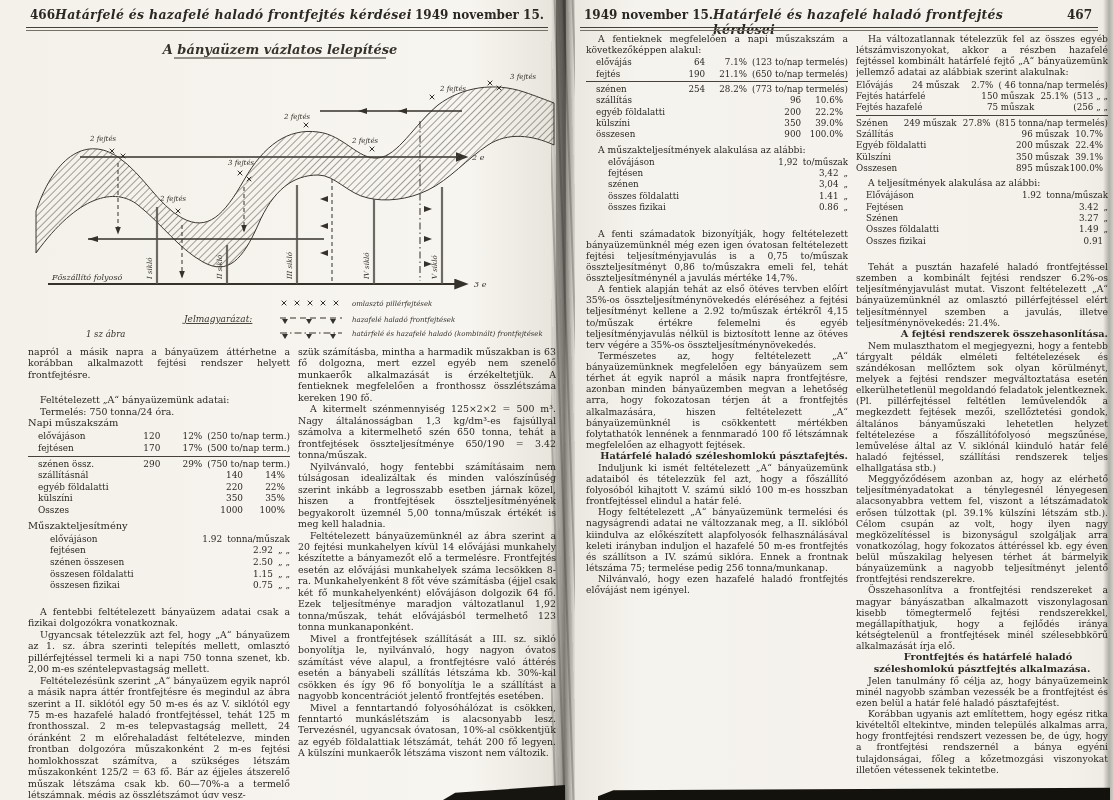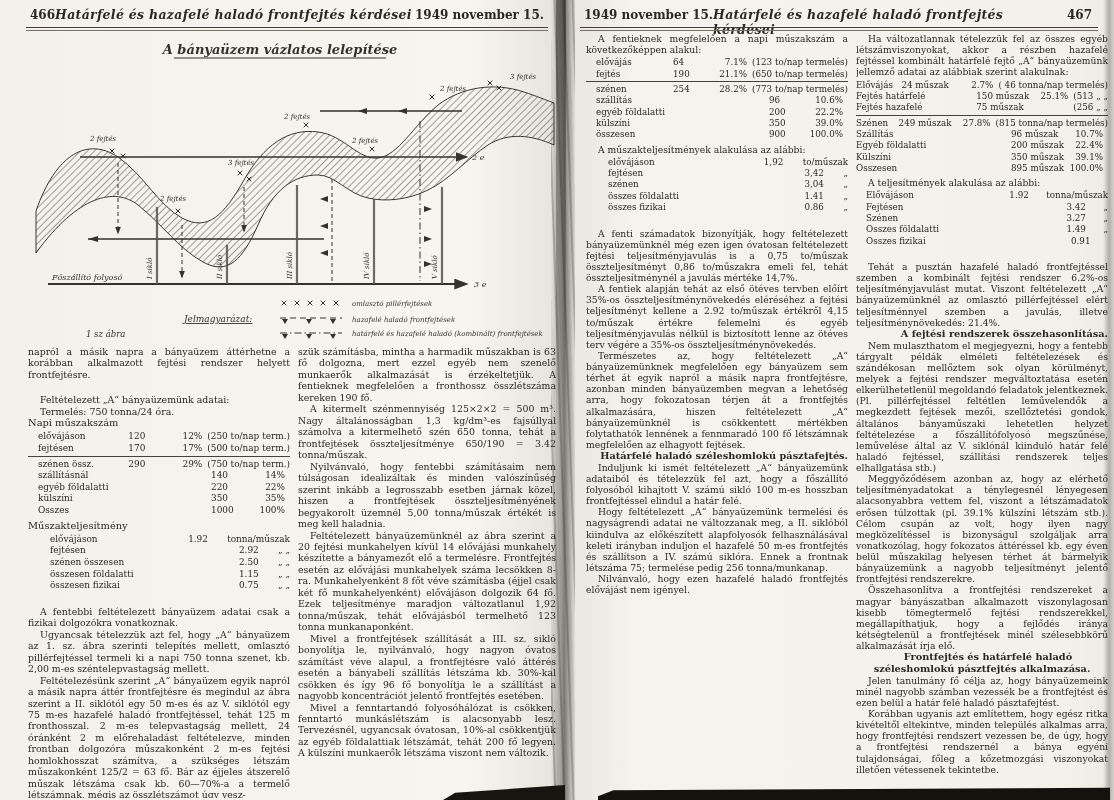--- a/index.html
+++ b/index.html
@@ -32,21 +32,21 @@
   .col p{text-indent:12px;margin:0}
   .col p.ni{text-indent:0}
   .col p.sp{margin-top:14px}
   .h{font-weight:bold;text-indent:8px;margin:4px 0 3px;font-size:1.06em;text-align:right}
   .hc{font-weight:bold;text-indent:0;margin:5px 4px 3px;font-size:1.06em;text-align:center}
   
   .tcap{font-size:1.05em;text-indent:8px;margin-top:3px}
   .tbl{margin:2px 0 3px 10px;font-size:.95em;line-height:1.3}
   .trow{display:flex}
   .trow .c0{flex:1;white-space:nowrap;overflow:hidden}
-  .trow .c1{width:32px;text-align:left;white-space:nowrap}
+  .trow .c1{width:32px;text-align:right;white-space:nowrap}
   .trow .c2{width:42px;text-align:right;white-space:nowrap}
   .trow .c3{margin-left:5px;white-space:nowrap}
   .t5 .trow .c1{width:58px}
   .t5 .trow .c2{width:34px}
   .tbl3{margin-left:22px}
   .tbl3 .c1{width:34px}
   .tsep{border-top:1px solid #46423b;margin:1.5px 0 1.5px -10px}
   
   .fig{position:absolute;left:22px;top:39px;width:534px;height:305px}
   .fig svg{width:100%;height:100%}

